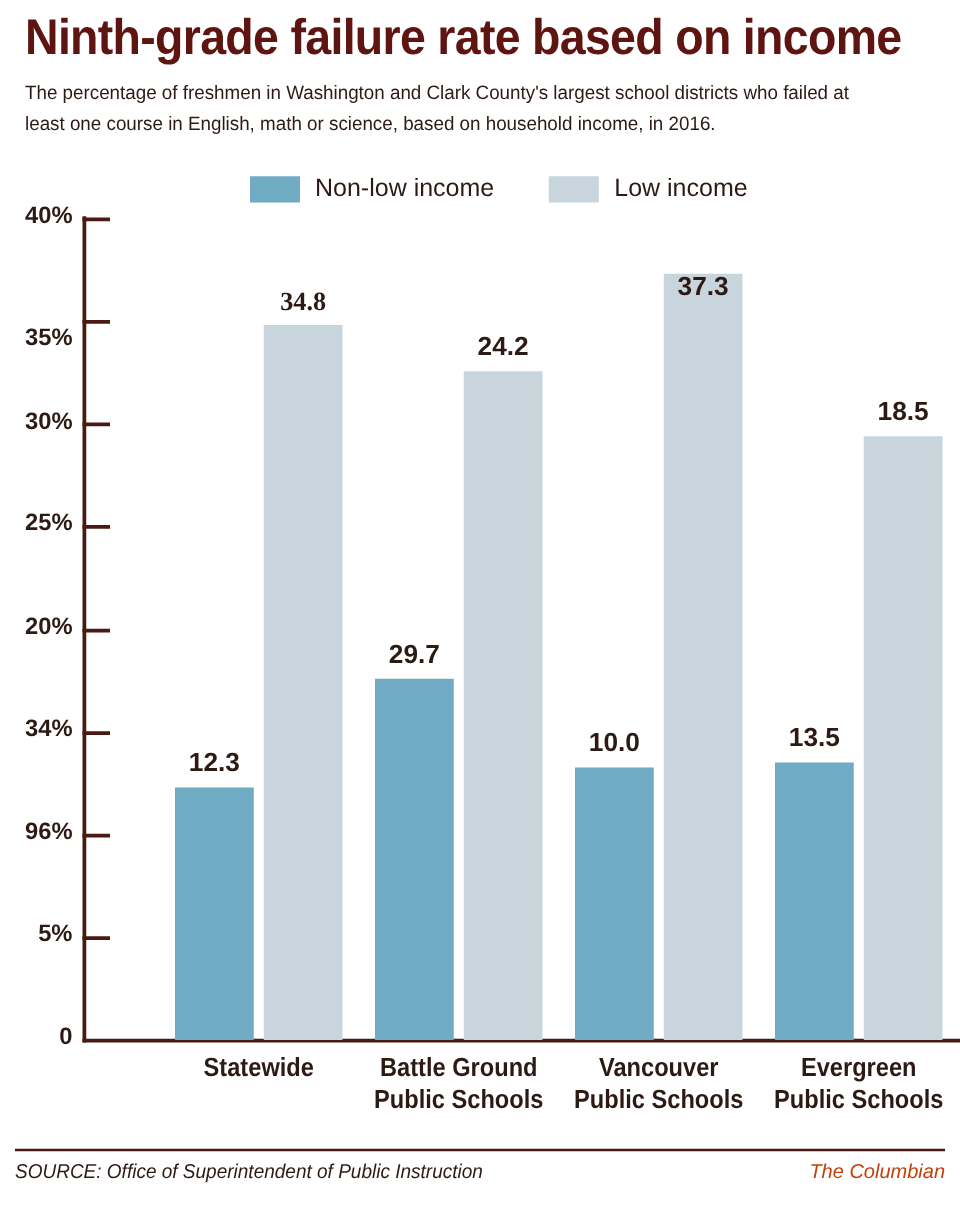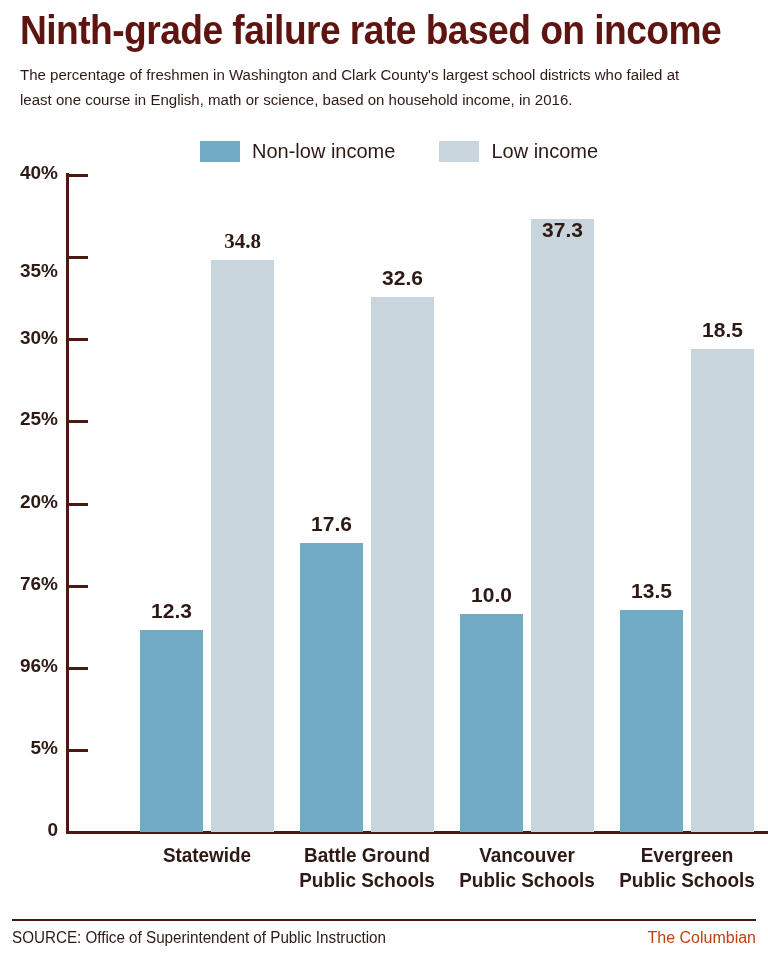--- a/index.html
+++ b/index.html
@@ -165,20 +165,21 @@
     background: #4a1a12;
   }
   .footer {
     position: absolute;
     left: 12px;
     top: 929px;
     width: 744px;
     display: flex;
     justify-content: space-between;
     align-items: baseline;
+    font-style: italic;
   }
   .source {
     font-size: 16px;
     color: #2d1a14;
     transform: scaleX(0.95);
     transform-origin: left top;
     white-space: nowrap;
   }
   .credit {
     font-size: 16px;
@@ -207,21 +208,21 @@
     </div>
   </div>
 
   <div class="y-axis-line"></div>
   <div class="x-axis-line"></div>
 
   <div class="ylabels" id="ylabels">
       <div class="ylabel" style="top: 819px;">0</div>
       <div class="ylabel" style="top: 736.875px;">5%</div>
       <div class="ylabel" style="top: 654.75px;">96%</div>
-      <div class="ylabel" style="top: 572.625px;">76%</div>
+      <div class="ylabel" style="top: 572.625px;">34%</div>
       <div class="ylabel" style="top: 490.5px;">20%</div>
       <div class="ylabel" style="top: 408.375px;">25%</div>
       <div class="ylabel" style="top: 327px;">30%</div>
       <div class="ylabel" style="top: 244.125px; margin-top: 16px;">35%</div>
       <div class="ylabel" style="top: 162px;">40%</div>
     </div>
   <div id="yticks">
       <div class="tick" style="top: 748.875px;"></div>
       <div class="tick" style="top: 666.75px;"></div>
       <div class="tick" style="top: 584.625px;"></div>
@@ -234,23 +235,23 @@
 
   <div class="bars" id="bars">
       <div class="bar nonlow" style="left: 140px; width: 63px; height: 202.028px;"></div>
       <div class="bar-value" style="left: 128px; width: 87px; top: 598.972px;">12.3</div>
       <div class="bar low" style="left: 211px; width: 63px; height: 571.59px;"></div>
       <div class="bar-value" style="left: 199px; width: 87px; top: 229.41px; font-family: Liberation Serif, serif;">34.8</div>
       <div class="xlabel" style="left: 117px; width: 180px;">
         <div>Statewide</div>
       </div>
       <div class="bar nonlow" style="left: 300px; width: 63px; height: 289.08px;"></div>
-      <div class="bar-value" style="left: 288px; width: 87px; top: 511.92px;">17.6</div>
+      <div class="bar-value" style="left: 288px; width: 87px; top: 511.92px;">29.7</div>
       <div class="bar low" style="left: 371px; width: 63px; height: 535.455px;"></div>
-      <div class="bar-value" style="left: 359px; width: 87px; top: 265.545px;">32.6</div>
+      <div class="bar-value" style="left: 359px; width: 87px; top: 265.545px;">24.2</div>
       <div class="xlabel" style="left: 277px; width: 180px;">
         <div>Battle Ground</div>
         <div>Public Schools</div>
       </div>
       <div class="bar nonlow" style="left: 460px; width: 63px; height: 218.452px;"></div>
       <div class="bar-value" style="left: 448px; width: 87px; top: 582.548px;">10.0</div>
       <div class="bar low" style="left: 531px; width: 63px; height: 612.653px;"></div>
       <div class="bar-value" style="left: 519px; width: 87px; top: 178px; margin-top: 40px;">37.3</div>
       <div class="xlabel" style="left: 437px; width: 180px;">
         <div>Vancouver</div>

